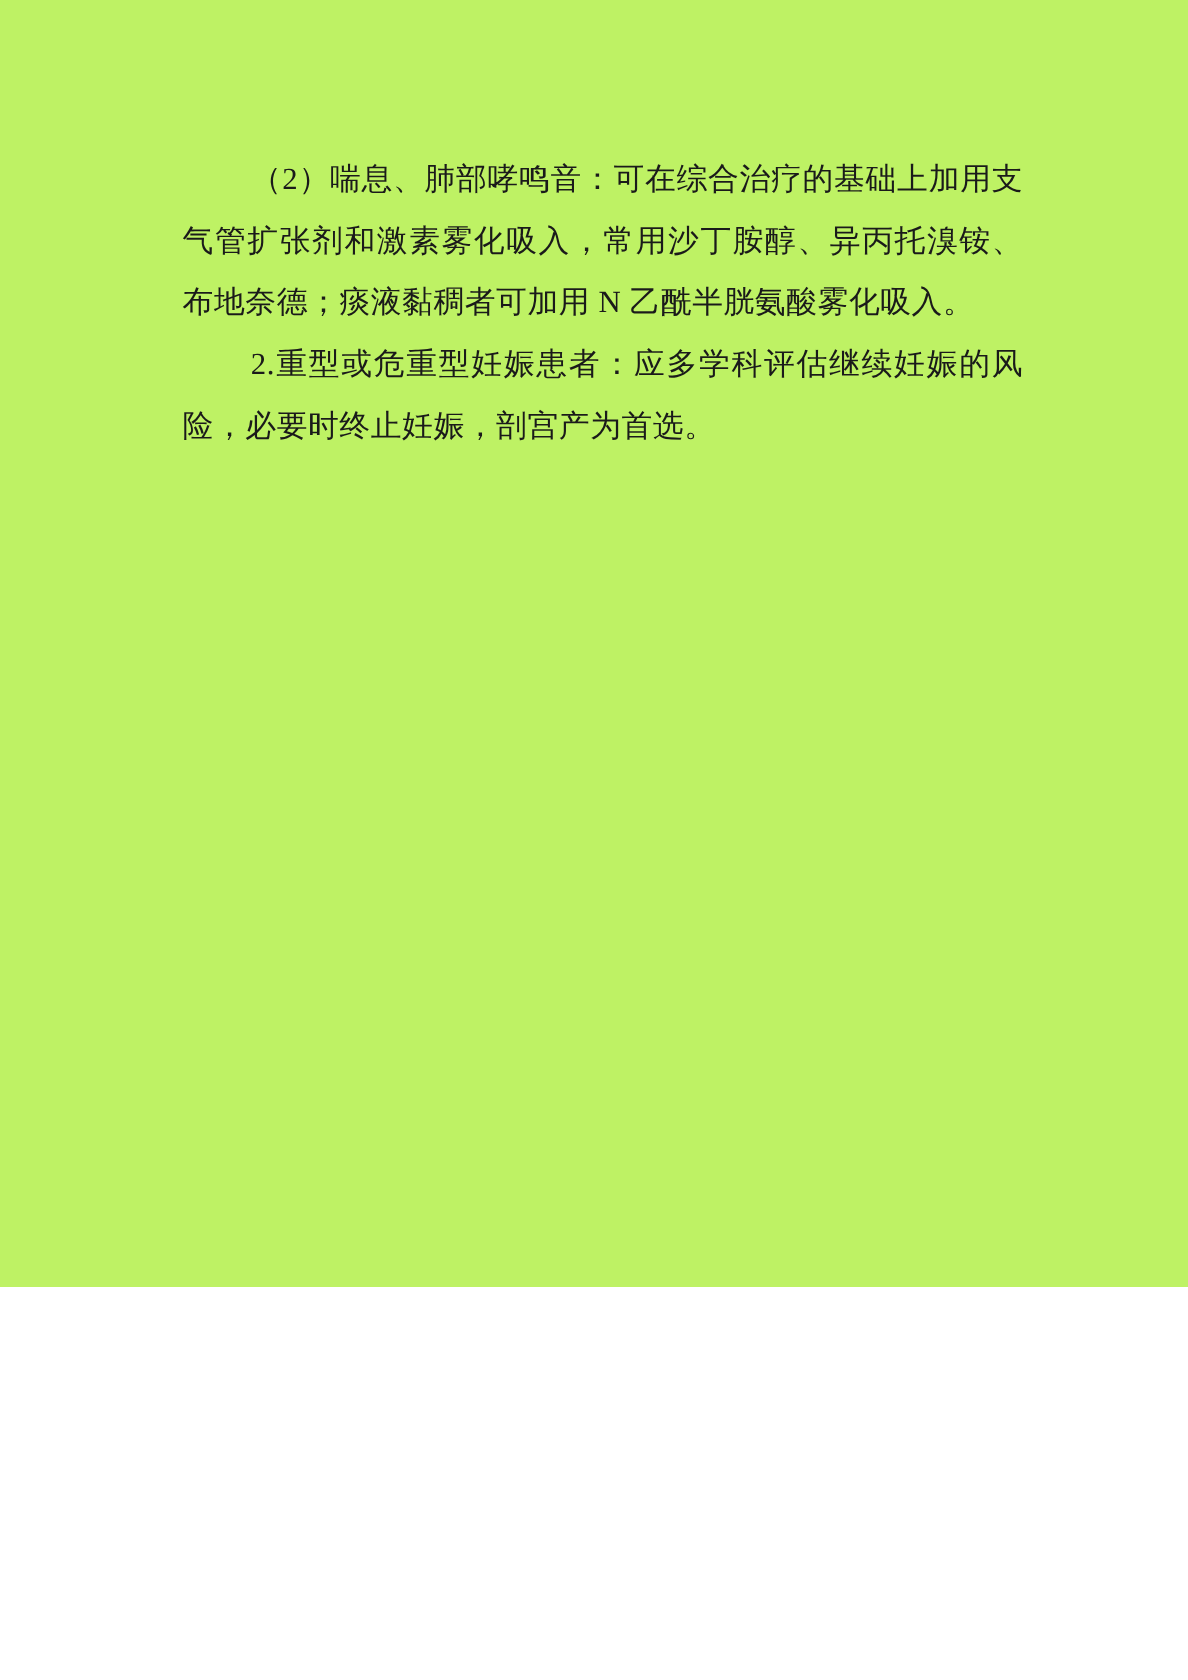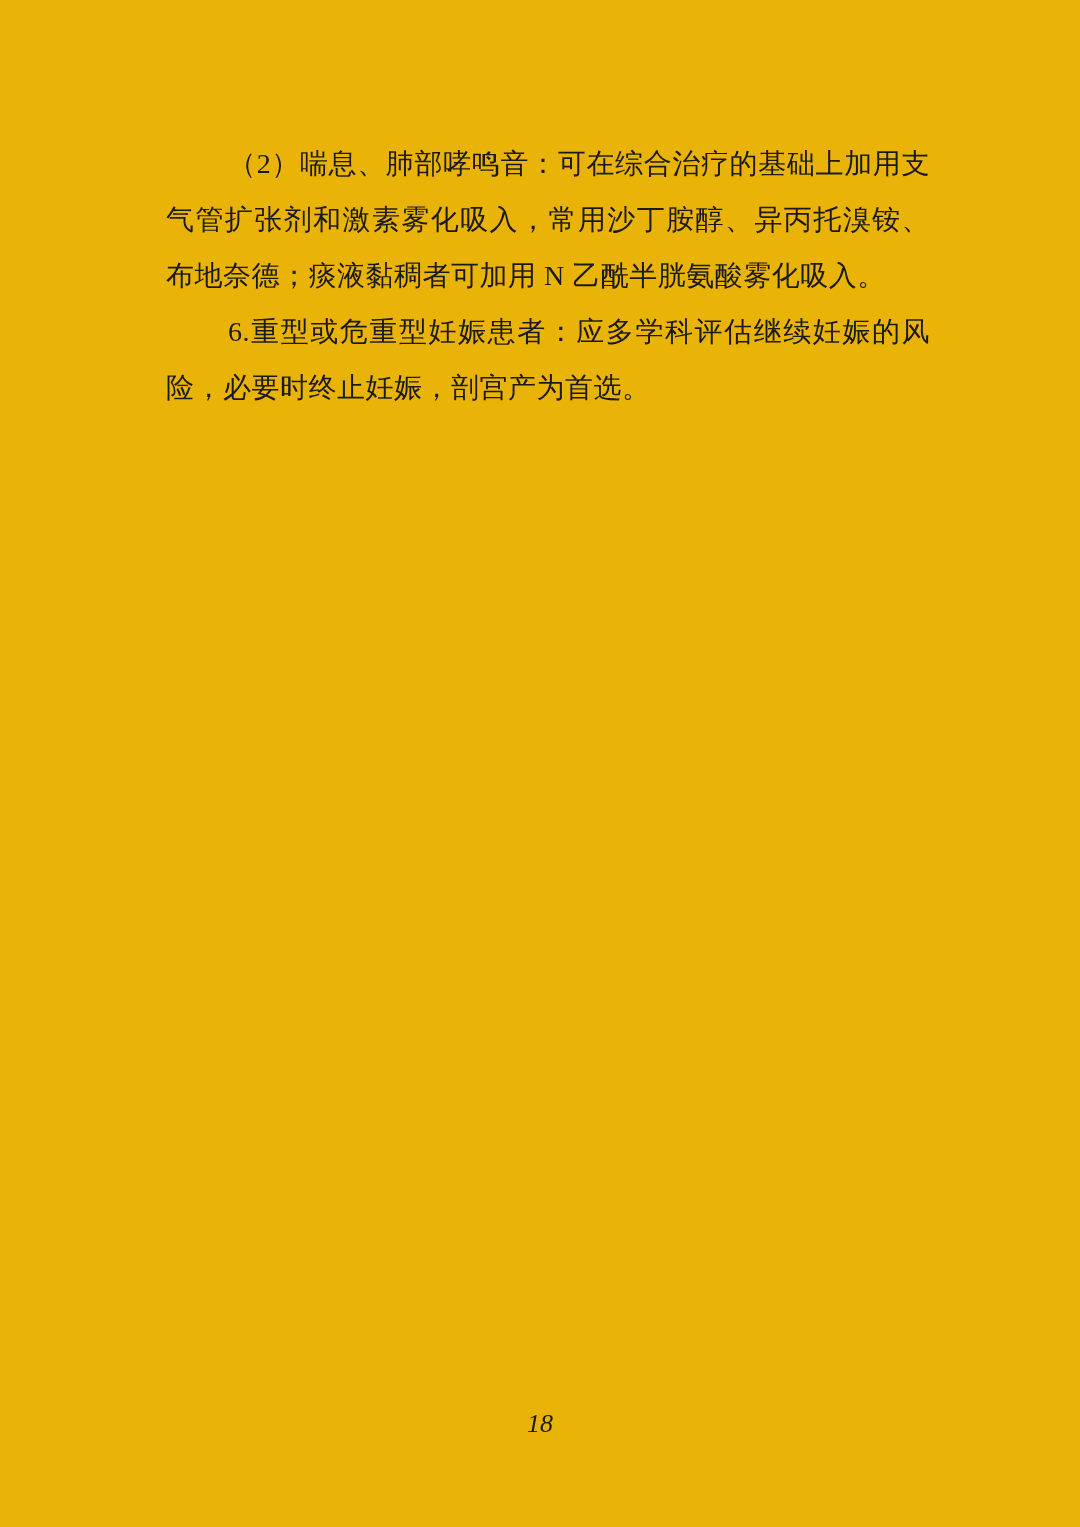--- a/index.html
+++ b/index.html
@@ -3,22 +3,22 @@
 <meta charset="utf-8">
 <style>
   html, body {
     margin: 0;
     padding: 0;
     background: #ffffff;
   }
   .page {
     position: relative;
     width: 1080px;
-    height: 1527px;
-    background: #eab308;
+    height: 1170px;
+    background: #bef264;
     overflow: hidden;
     font-family: "Liberation Serif", "DejaVu Serif", serif;
     color: #1a1a1a;
   }
   .content {
     position: absolute;
     left: 166px;
     top: 136px;
     width: 764px;
   }
@@ -44,16 +44,16 @@
     color: #1a1a1a;
     font-style: italic;
   }
 </style>
 </head>
 <body>
 
 <div class="page">
   <div class="content">
     <p class="para">（2）喘息、肺部哮鸣音：可在综合治疗的基础上加用支气管扩张剂和激素雾化吸入，常用沙丁胺醇、异丙托溴铵、布地奈德；痰液黏稠者可加用 N 乙酰半胱氨酸雾化吸入。</p>
-    <p class="para">6.重型或危重型妊娠患者：应多学科评估继续妊娠的风险，必要时终止妊娠，剖宫产为首选。</p>
+    <p class="para">2.重型或危重型妊娠患者：应多学科评估继续妊娠的风险，必要时终止妊娠，剖宫产为首选。</p>
   </div>
   <div class="page-number">18</div>
 </div>
 
 </body></html>

